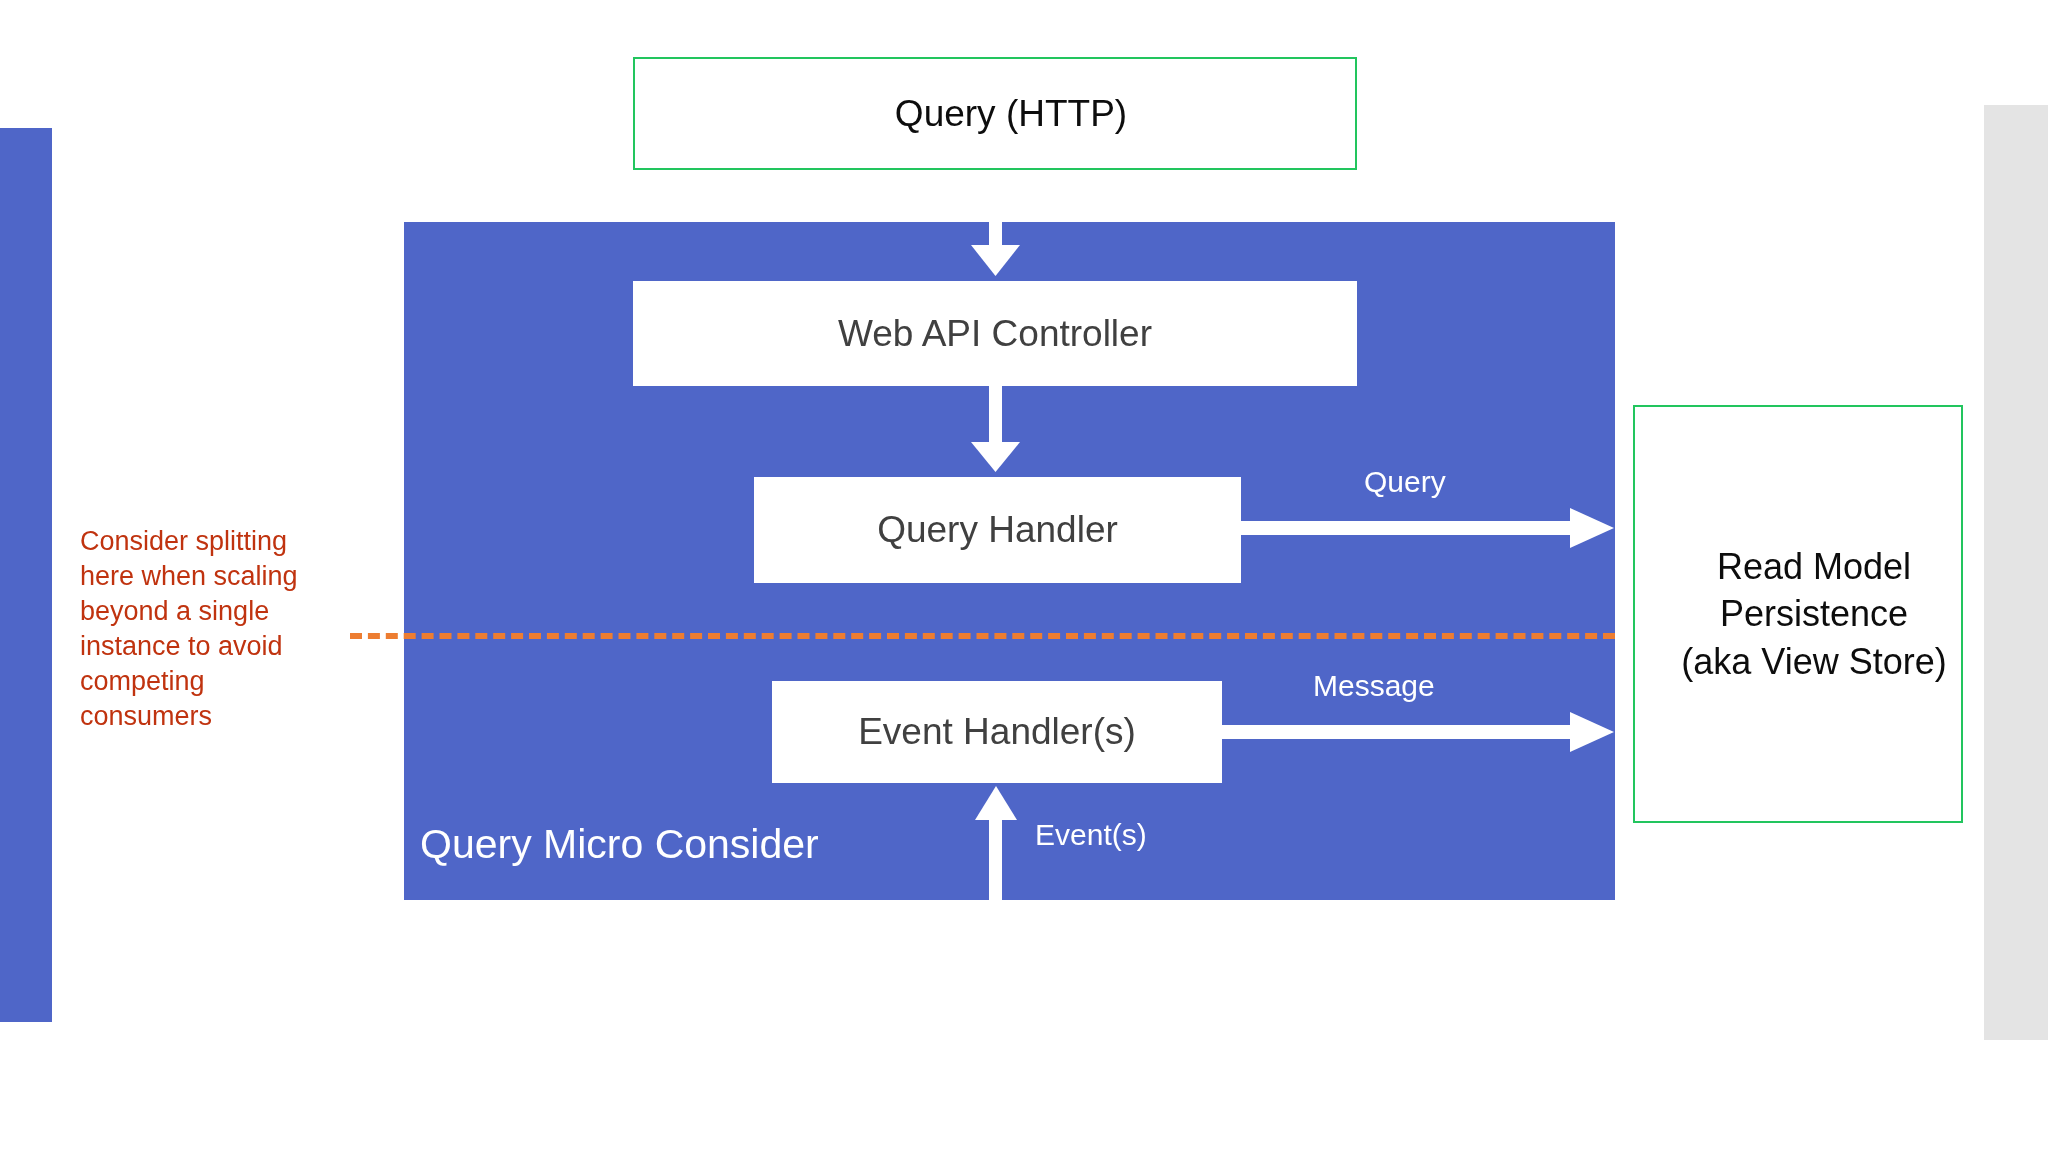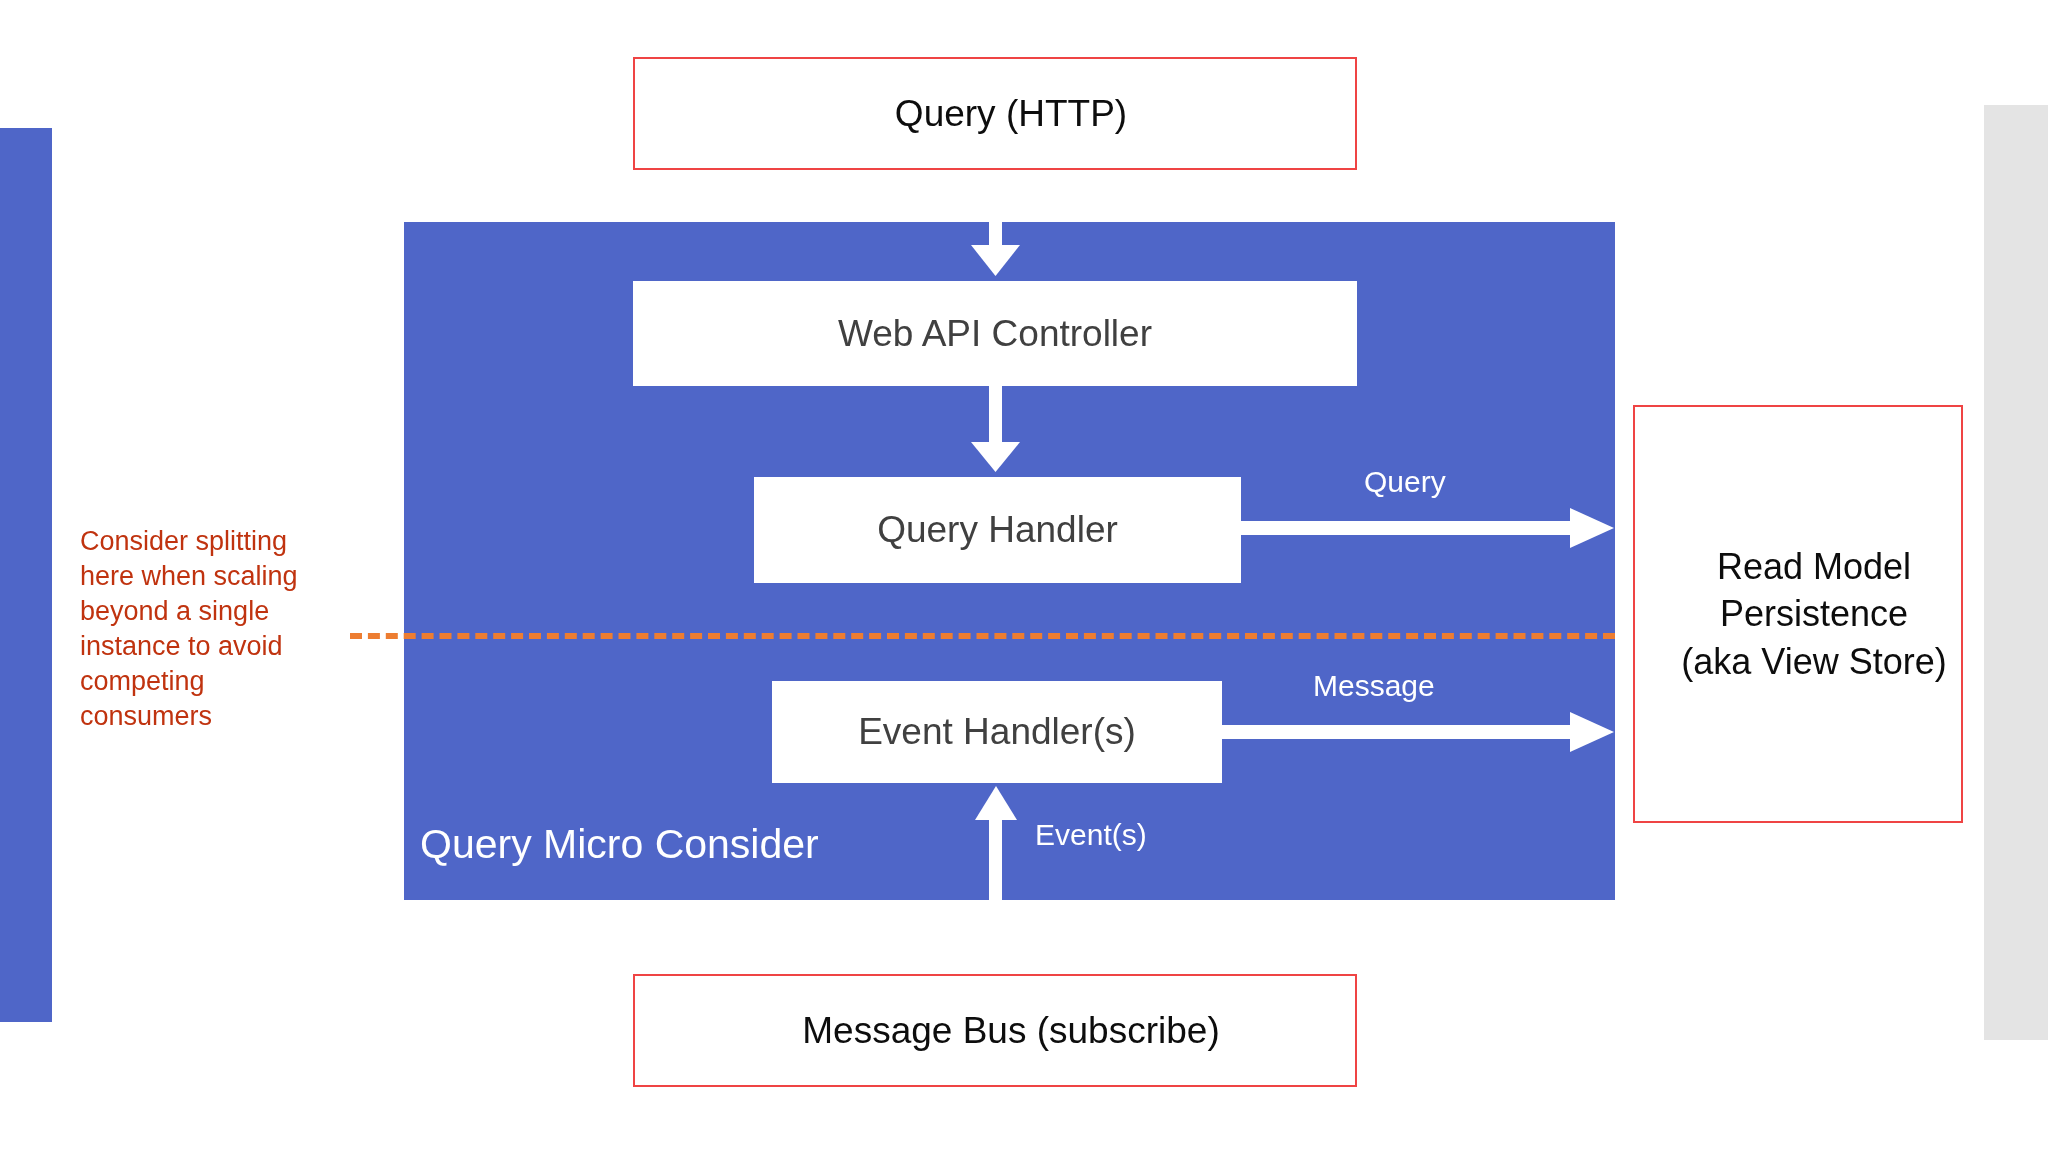--- a/index.html
+++ b/index.html
@@ -31,21 +31,21 @@
     top: 105px;
     width: 64px;
     height: 935px;
     background: #e4e4e4;
   }
 
   
   .outline-box {
     position: absolute;
     background: #ffffff;
-    border: 2px solid #ef4444;
+    border: 2px solid #22c55e;
     box-sizing: border-box;
     display: flex;
     align-items: center;
     justify-content: center;
     color: #0d0d0d;
     font-size: 37px;
     line-height: 1.22;
     text-align: center;
     padding-left: 32px;
   }
@@ -155,23 +155,20 @@
   <div class="inner-box" id="event-handler-box">
     <span>Event Handler(s)</span>
   </div>
 
   <div class="outline-box" id="read-model-box">
     <span>Read Model</span>
     <span>Persistence</span>
     <span>(aka View Store)</span>
   </div>
 
-  <div class="outline-box" id="message-bus-box">
-    <span>Message Bus (subscribe)</span>
-  </div>
 
   <svg id="arrows" viewBox="0 0 2048 1152" xmlns="http://www.w3.org/2000/svg">
 
     <g>
       <rect x="989" y="170" width="13" height="82" fill="#ffffff"></rect>
       <polygon points="971,245 1020,245 995.5,276" fill="#ffffff"></polygon>
     </g>
 
     <g>
       <rect x="989" y="386" width="13" height="60" fill="#ffffff"></rect>

